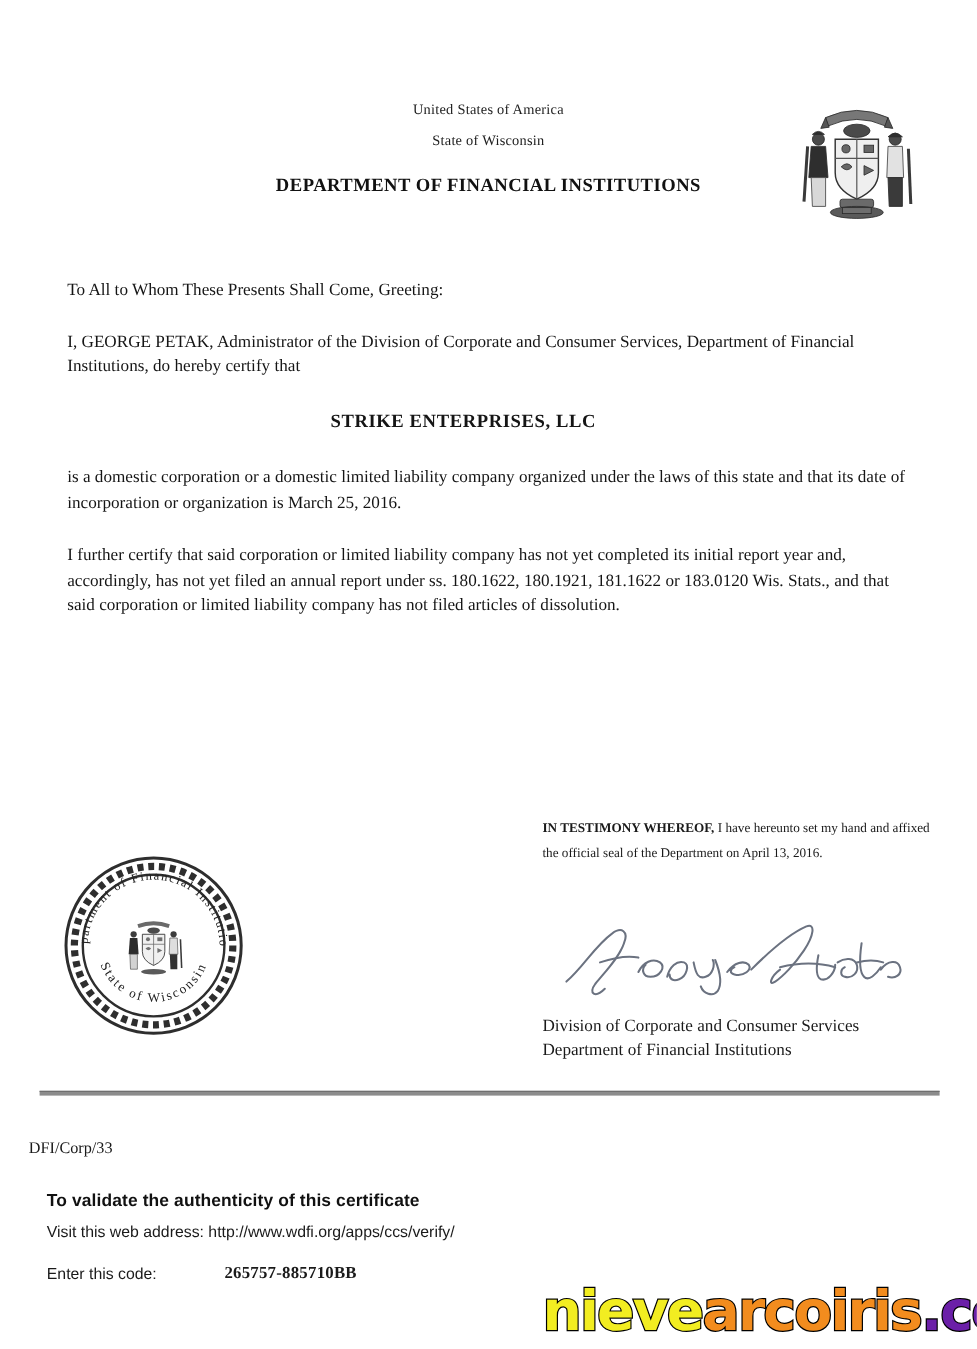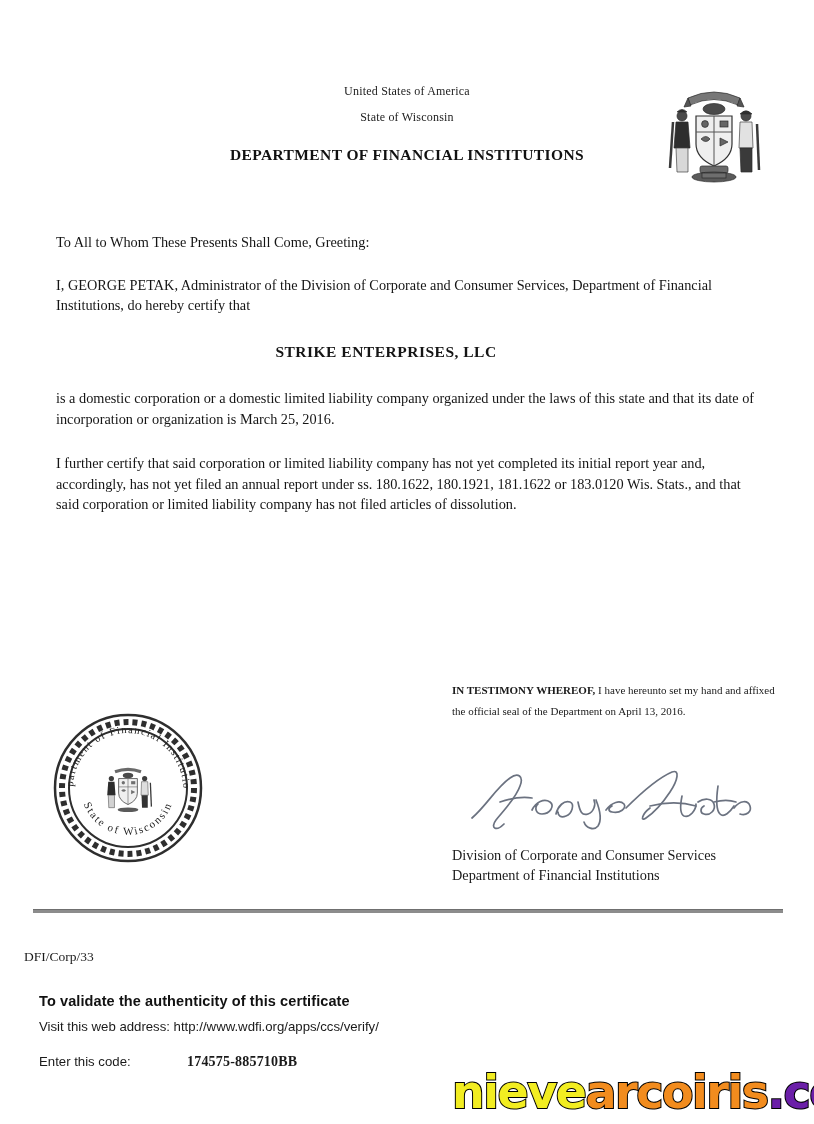--- a/index.html
+++ b/index.html
@@ -312,18 +312,18 @@
   <div class="divider"></div>
 
   <div class="form-ref">DFI/Corp/33</div>
 
   <div class="validate-head">To validate the authenticity of this certificate</div>
 
   <div class="validate-url">Visit this web address: http://www.wdfi.org/apps/ccs/verify/</div>
 
   <div class="code-row">
     <span class="code-label">Enter this code:</span>
-    <span class="code-value">174575-885710BB</span>
+    <span class="code-value">265757-885710BB</span>
   </div>
 
   <div class="watermark"><span class="wm-a" style="color: rgb(242, 237, 33);">nieve</span><span class="wm-b" style="color: rgb(242, 140, 30);">arcoiris</span><span class="wm-c" style="color: rgb(107, 31, 168);">.com</span></div>
 
 </div>
 
 </body></html>

